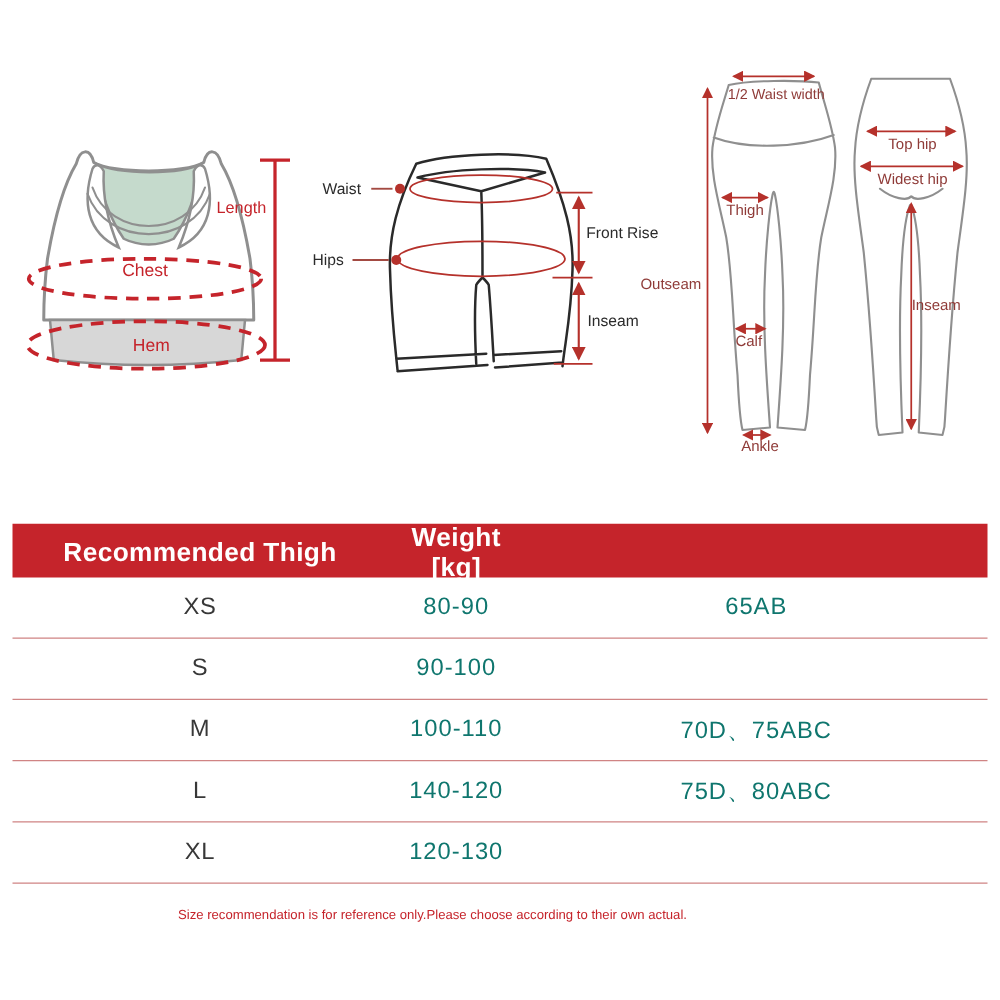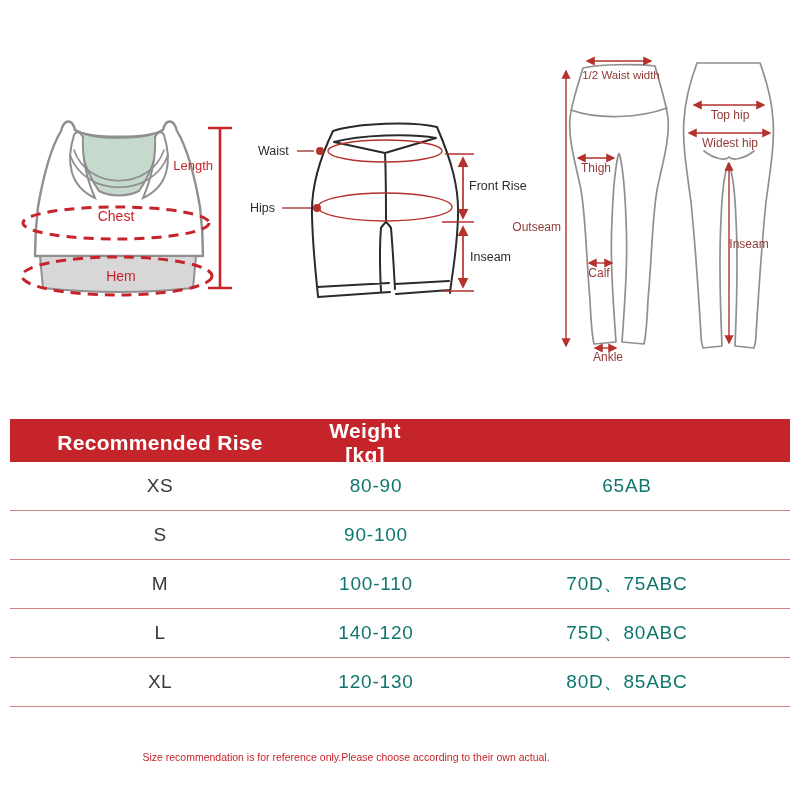--- a/index.html
+++ b/index.html
@@ -18,26 +18,26 @@
   .t-red-s{fill:#C5242B;font-size:13px;}
   .t-dark{fill:#2b2b2b;font-size:12.5px;}
   .t-maroon{fill:#8F3B38;font-size:12px;}
   .t-maroon-s{fill:#8F3B38;font-size:11.5px;}
   
   .size-table{position:absolute;left:10px;top:419px;width:780px;}
   .thead{display:grid;grid-template-columns:300px 110px 370px;height:43px;
          background:#C5242B;align-items:center;}
   .thead .cell{color:#ffffff;font-size:21px;font-weight:600;text-align:center;letter-spacing:.3px;}
   .trow{display:grid;grid-template-columns:300px 110px 370px;height:48px;align-items:center;
-        border-bottom:1.5px solid #D08484;gap:11px;}
+        border-bottom:1.5px solid #D08484;}
   .trow .size{color:#383838;font-size:19px;text-align:center;letter-spacing:.5px;}
   .trow .val{color:#0f766e;font-size:19px;text-align:center;letter-spacing:.8px;}
   
   .footer-notes{position:absolute;left:0;top:724px;width:692px;text-align:center;
-                color:#C5242B;font-size:10.5px;line-height:16px;margin-top:25px;}
+                color:#C5242B;font-size:10.5px;line-height:16px;}
 </style>
 </head>
 <body>
 
 <div class="canvas">
 
   <svg class="diagrams-svg" viewBox="0 0 800 400">
     <defs>
       <marker id="ah" viewBox="0 0 10 10" refX="8.5" refY="5" markerWidth="6.5" markerHeight="6.5" orient="auto-start-reverse">
         <path d="M0,0 L10,5 L0,10 z" fill="#B5312B"></path>
@@ -125,21 +125,21 @@
       <text class="t-maroon" x="730" y="119" text-anchor="middle">Top hip</text>
       <line class="measure-thin" x1="689" y1="133" x2="770" y2="133" marker-start="url(#ah)" marker-end="url(#ah)"></line>
       <text class="t-maroon" x="730" y="147" text-anchor="middle">Widest hip</text>
       <line class="measure-thin" x1="729" y1="163" x2="729" y2="343" marker-start="url(#ah)" marker-end="url(#ah)"></line>
       <text class="t-maroon" x="749" y="248" text-anchor="middle">Inseam</text>
     </g>
   </svg>
 
   <div class="size-table">
     <div class="thead">
-      <div class="cell">Recommended Rise</div>
+      <div class="cell">Recommended Thigh</div>
       <div class="cell">Weight [kg]</div>
     </div>
     <div class="trow">
       <div class="size">XS</div>
       <div class="val">80-90</div>
       <div class="val">65AB</div>
     </div>
     <div class="trow">
       <div class="size">S</div>
       <div class="val">90-100</div>
@@ -150,21 +150,20 @@
       <div class="val">70D、75ABC</div>
     </div>
     <div class="trow">
       <div class="size">L</div>
       <div class="val">140-120</div>
       <div class="val">75D、80ABC</div>
     </div>
     <div class="trow">
       <div class="size">XL</div>
       <div class="val">120-130</div>
-      <div class="val">80D、85ABC</div>
     </div>
   </div>
 
   <div class="footer-notes">
     <div>Size recommendation is for reference only.Please choose according to their own actual.</div>
   </div>
 
 </div>
 
 </body></html>

